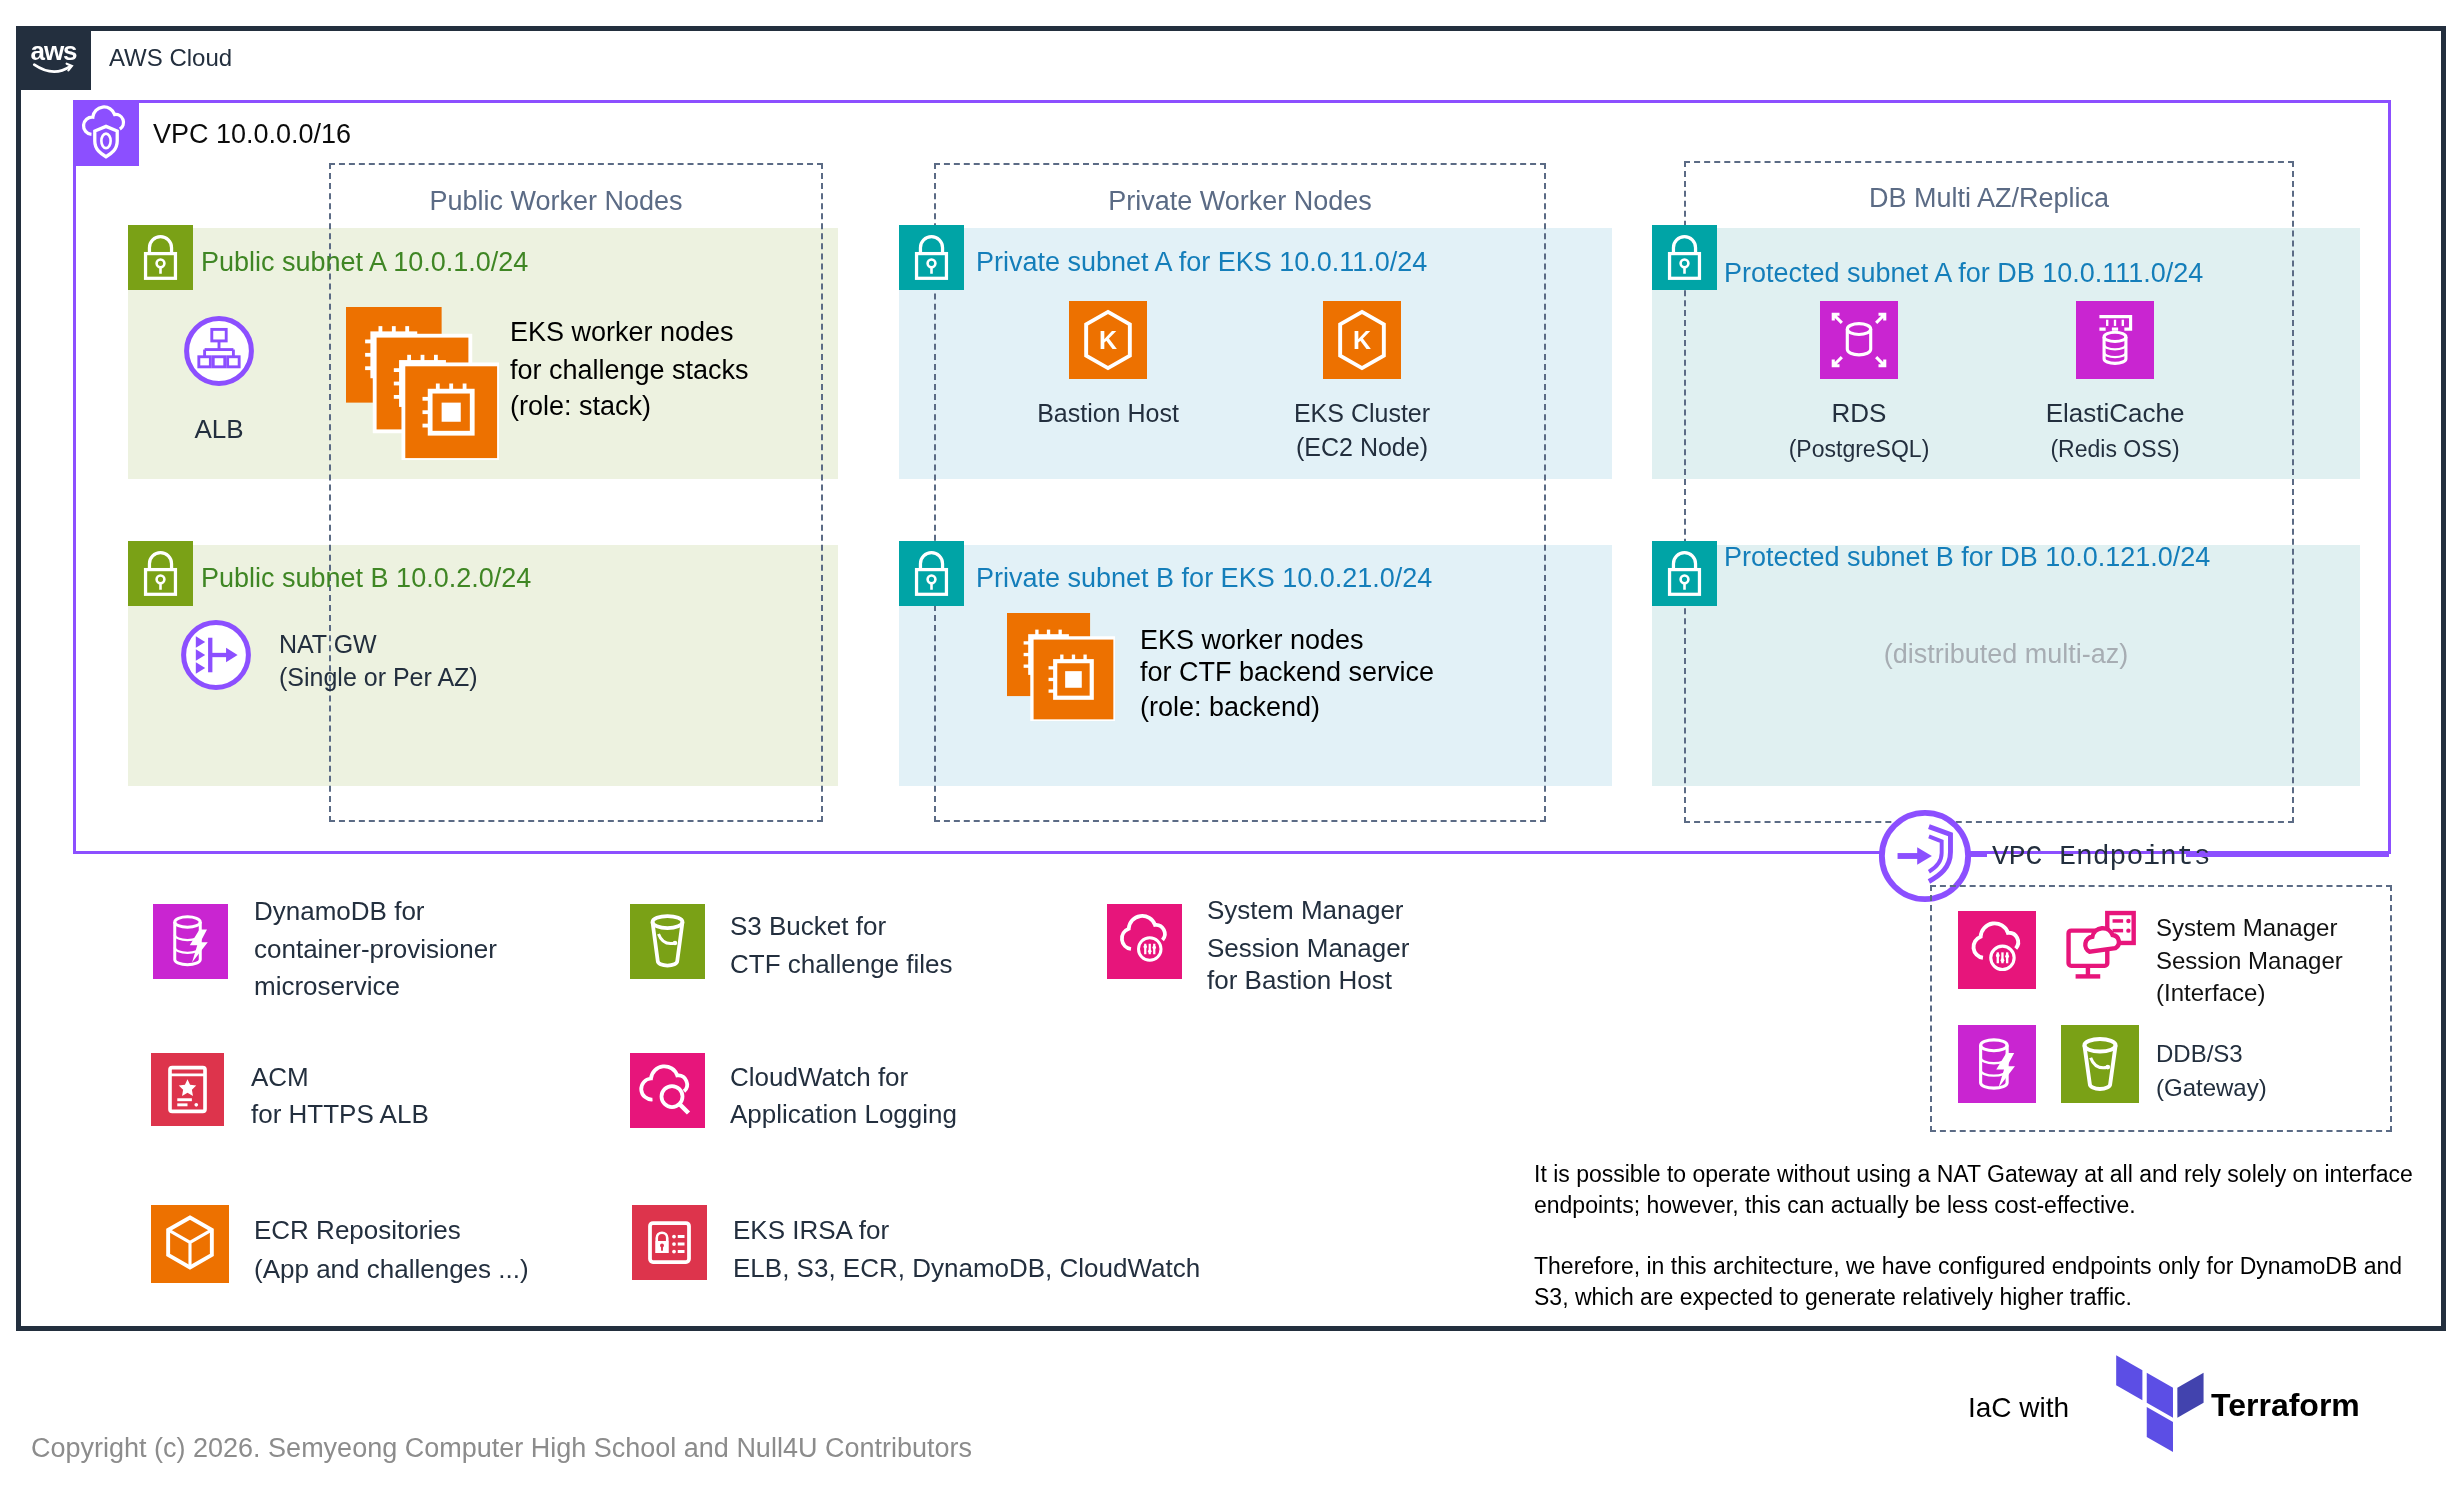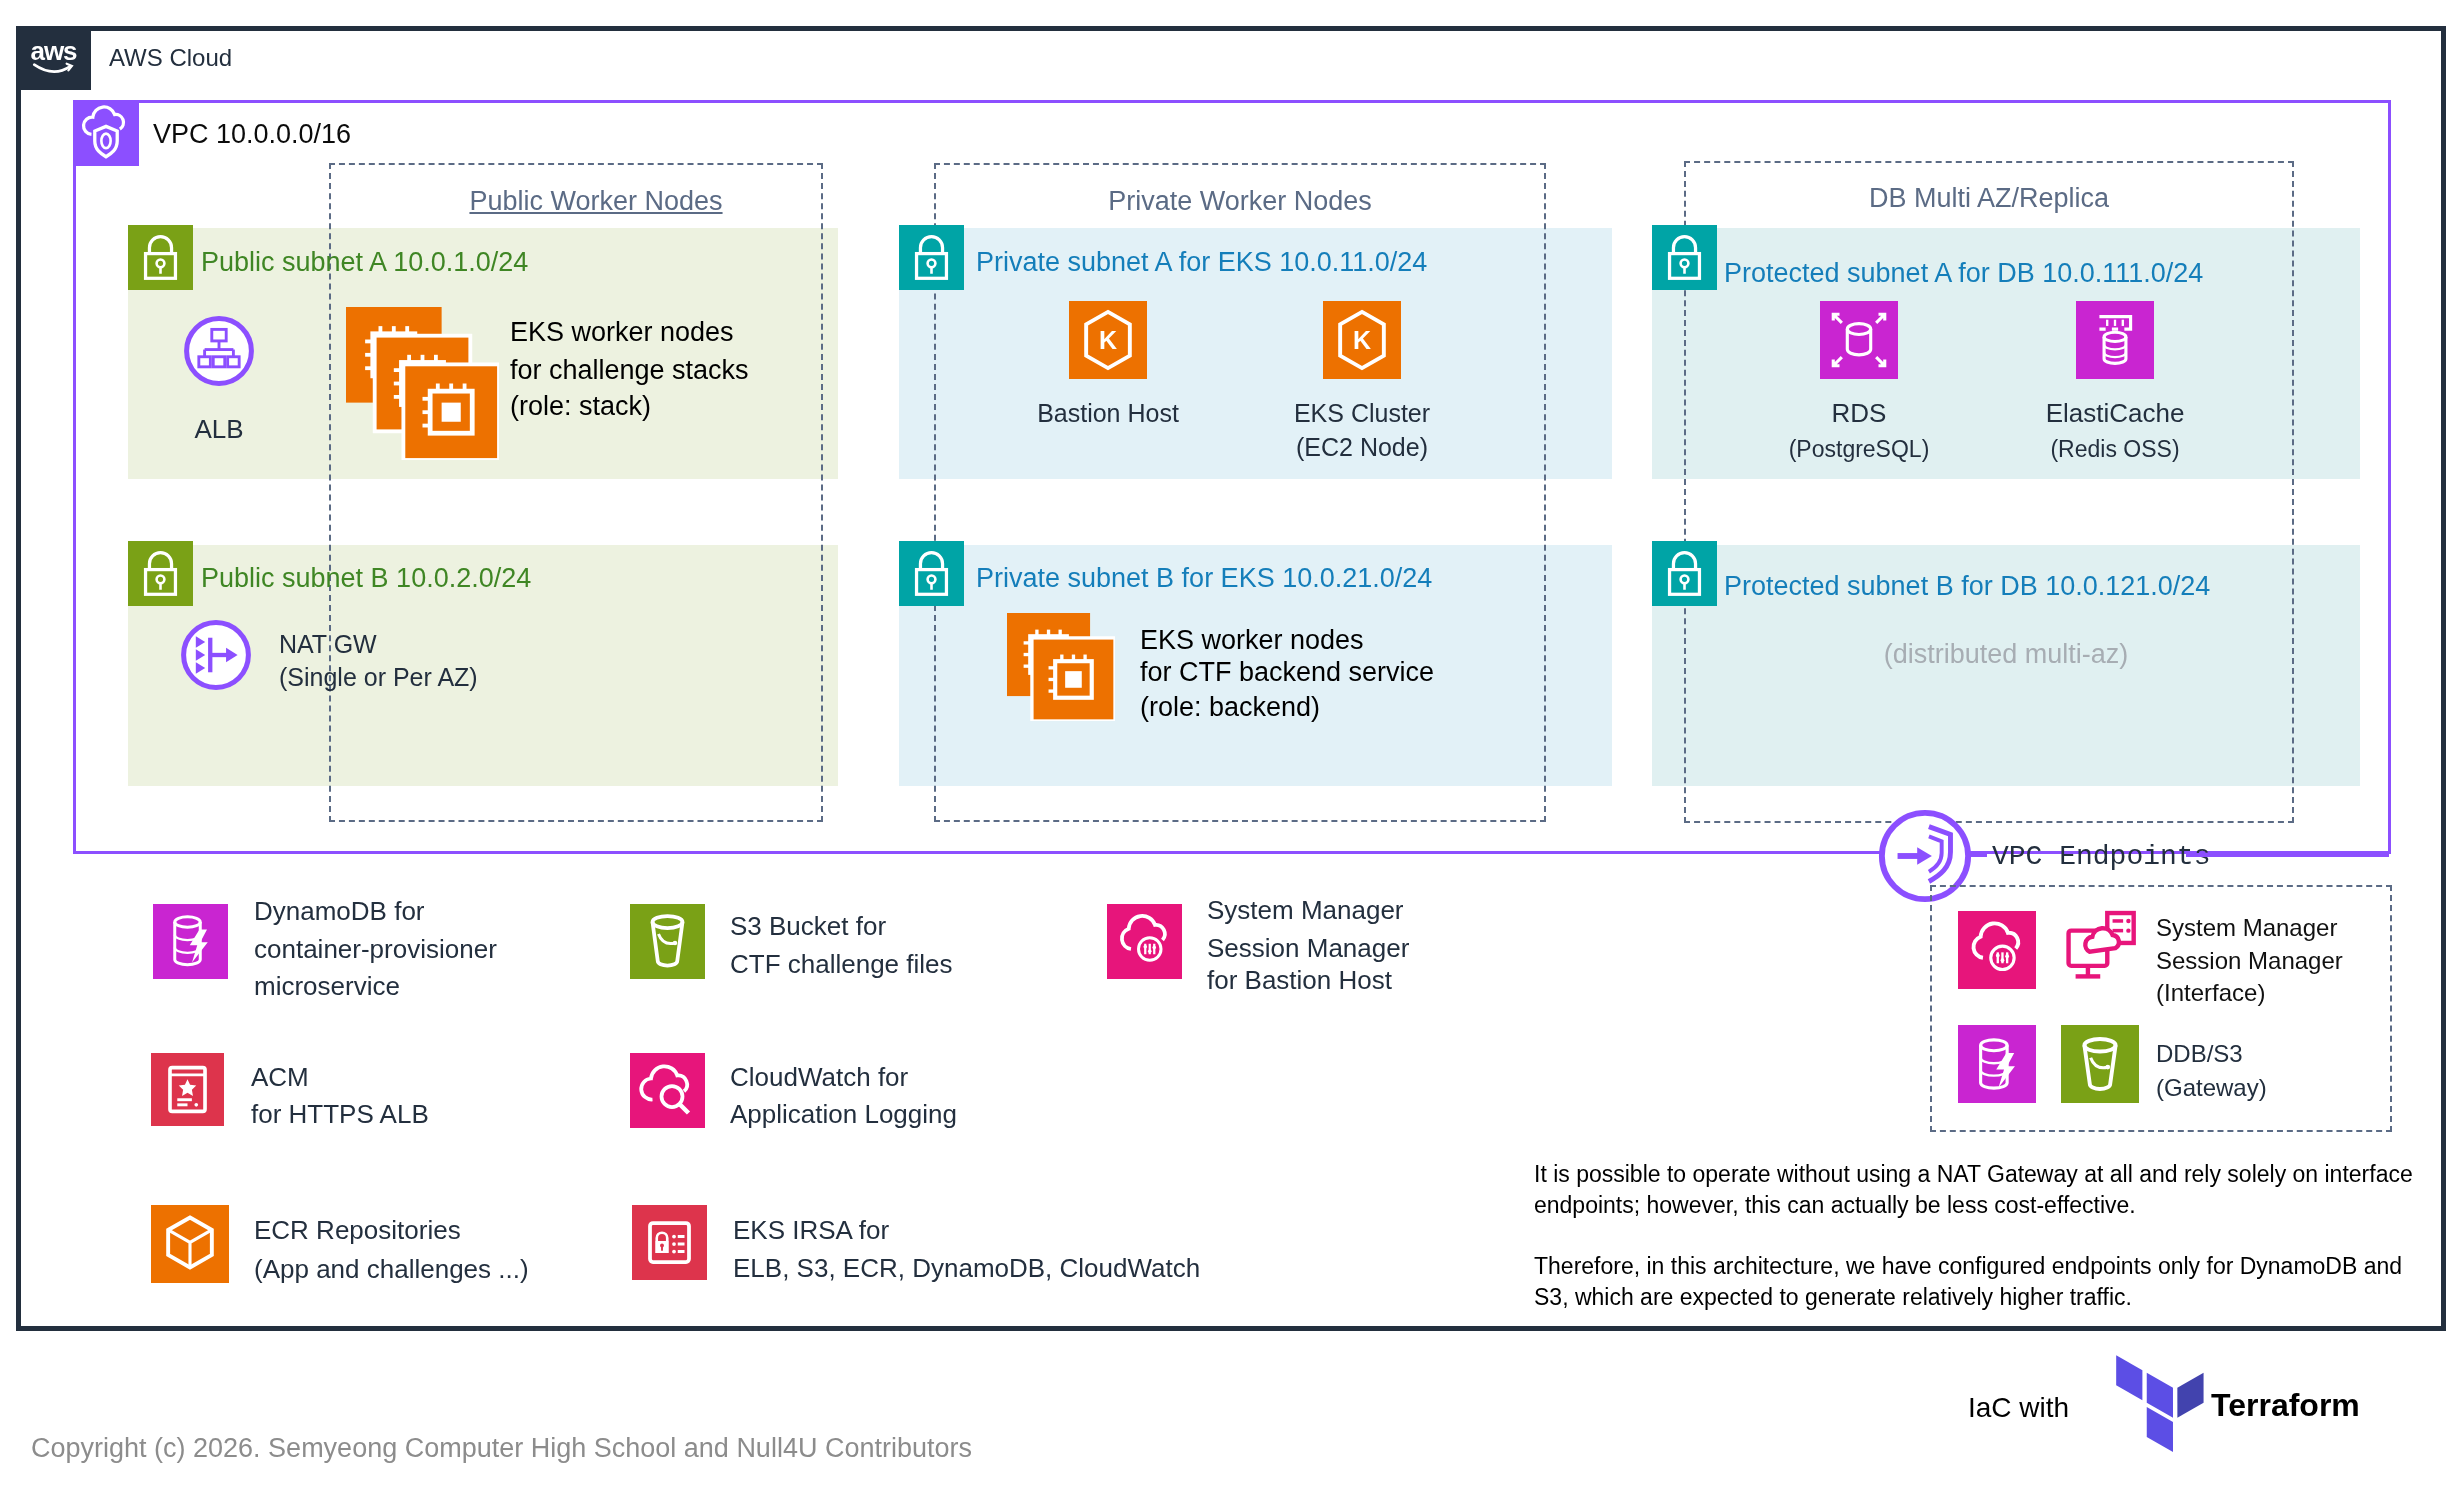--- a/index.html
+++ b/index.html
@@ -67,21 +67,21 @@
   <div class="abs vpc-label nowrap">VPC 10.0.0.0/16</div>
 
   <div class="abs subnet" style="left:128px;top:228px;width:710px;height:251px;background:#EDF2E0;"></div>
   <div class="abs subnet" style="left:128px;top:545px;width:710px;height:241px;background:#EDF2E0;"></div>
   <div class="abs subnet" style="left:899px;top:228px;width:713px;height:251px;background:#E2F1F7;"></div>
   <div class="abs subnet" style="left:899px;top:545px;width:713px;height:241px;background:#E2F1F7;"></div>
   <div class="abs subnet" style="left:1652px;top:228px;width:708px;height:251px;background:#E0F0F1;"></div>
   <div class="abs subnet" style="left:1652px;top:545px;width:708px;height:241px;background:#E0F0F1;"></div>
 
   <div class="abs group-box" style="left:329px;top:163px;width:494px;height:659px;"></div>
-  <div class="abs group-title center" style="left:596px;top:186px;text-decoration:underline;">Public Worker Nodes</div>
+  <div class="abs group-title center" style="left:556px;top:186px;">Public Worker Nodes</div>
 
   <div class="abs group-box" style="left:934px;top:163px;width:612px;height:659px;"></div>
   <div class="abs group-title center" style="left:1240px;top:186px;">Private Worker Nodes</div>
 
   <div class="abs group-box" style="left:1684px;top:161px;width:610px;height:662px;"></div>
   <div class="abs group-title center" style="left:1989px;top:183px;">DB Multi AZ/Replica</div>
 
   <div class="abs lock" style="left:128px;top:225px;background:#7AA116;">
     <svg width="65" height="65" viewBox="0 0 100 100">
         <path d="M33 44 v-9 a17 17 0 0 1 34 0 v9" fill="none" stroke="#fff" stroke-width="5"></path>
@@ -133,21 +133,21 @@
   <div class="abs subnet-label nowrap" style="left:1724px;top:247px;color:#147EBA;margin-top:11px;">Protected subnet A for DB 10.0.111.0/24</div>
 
   <div class="abs lock" style="left:1652px;top:541px;background:#00A4A6;">
     <svg width="65" height="65" viewBox="0 0 100 100">
         <path d="M33 44 v-9 a17 17 0 0 1 34 0 v9" fill="none" stroke="#fff" stroke-width="5"></path>
         <rect x="27" y="44" width="46" height="38" fill="none" stroke="#fff" stroke-width="5"></rect>
         <circle cx="50" cy="59" r="6" fill="none" stroke="#fff" stroke-width="4"></circle>
         <line x1="50" y1="65" x2="50" y2="75" stroke="#fff" stroke-width="4"></line>
       </svg>
   </div>
-  <div class="abs subnet-label nowrap" style="left:1724px;top:571px;color:#147EBA;">Protected subnet B for DB 10.0.121.0/24</div>
+  <div class="abs subnet-label nowrap" style="left:1724px;top:542px;color:#147EBA;">Protected subnet B for DB 10.0.121.0/24</div>
   <div class="abs subnet-label nowrap center muted" style="left:2006px;top:639px;">(distributed multi-az)</div>
 
   <div class="abs" style="left:183px;top:315px;width:72px;height:72px;">
     <svg width="72" height="72" viewBox="0 0 100 100">
       <circle cx="50" cy="50" r="45" fill="#fff" stroke="#8C4FFF" stroke-width="7"></circle>
       <rect x="40" y="20" width="20" height="16" fill="none" stroke="#8C4FFF" stroke-width="4"></rect>
       <line x1="50" y1="36" x2="50" y2="48" stroke="#8C4FFF" stroke-width="4"></line>
       <line x1="30" y1="48" x2="70" y2="48" stroke="#8C4FFF" stroke-width="4"></line>
       <line x1="30" y1="48" x2="30" y2="58" stroke="#8C4FFF" stroke-width="4"></line>
       <line x1="70" y1="48" x2="70" y2="58" stroke="#8C4FFF" stroke-width="4"></line>

